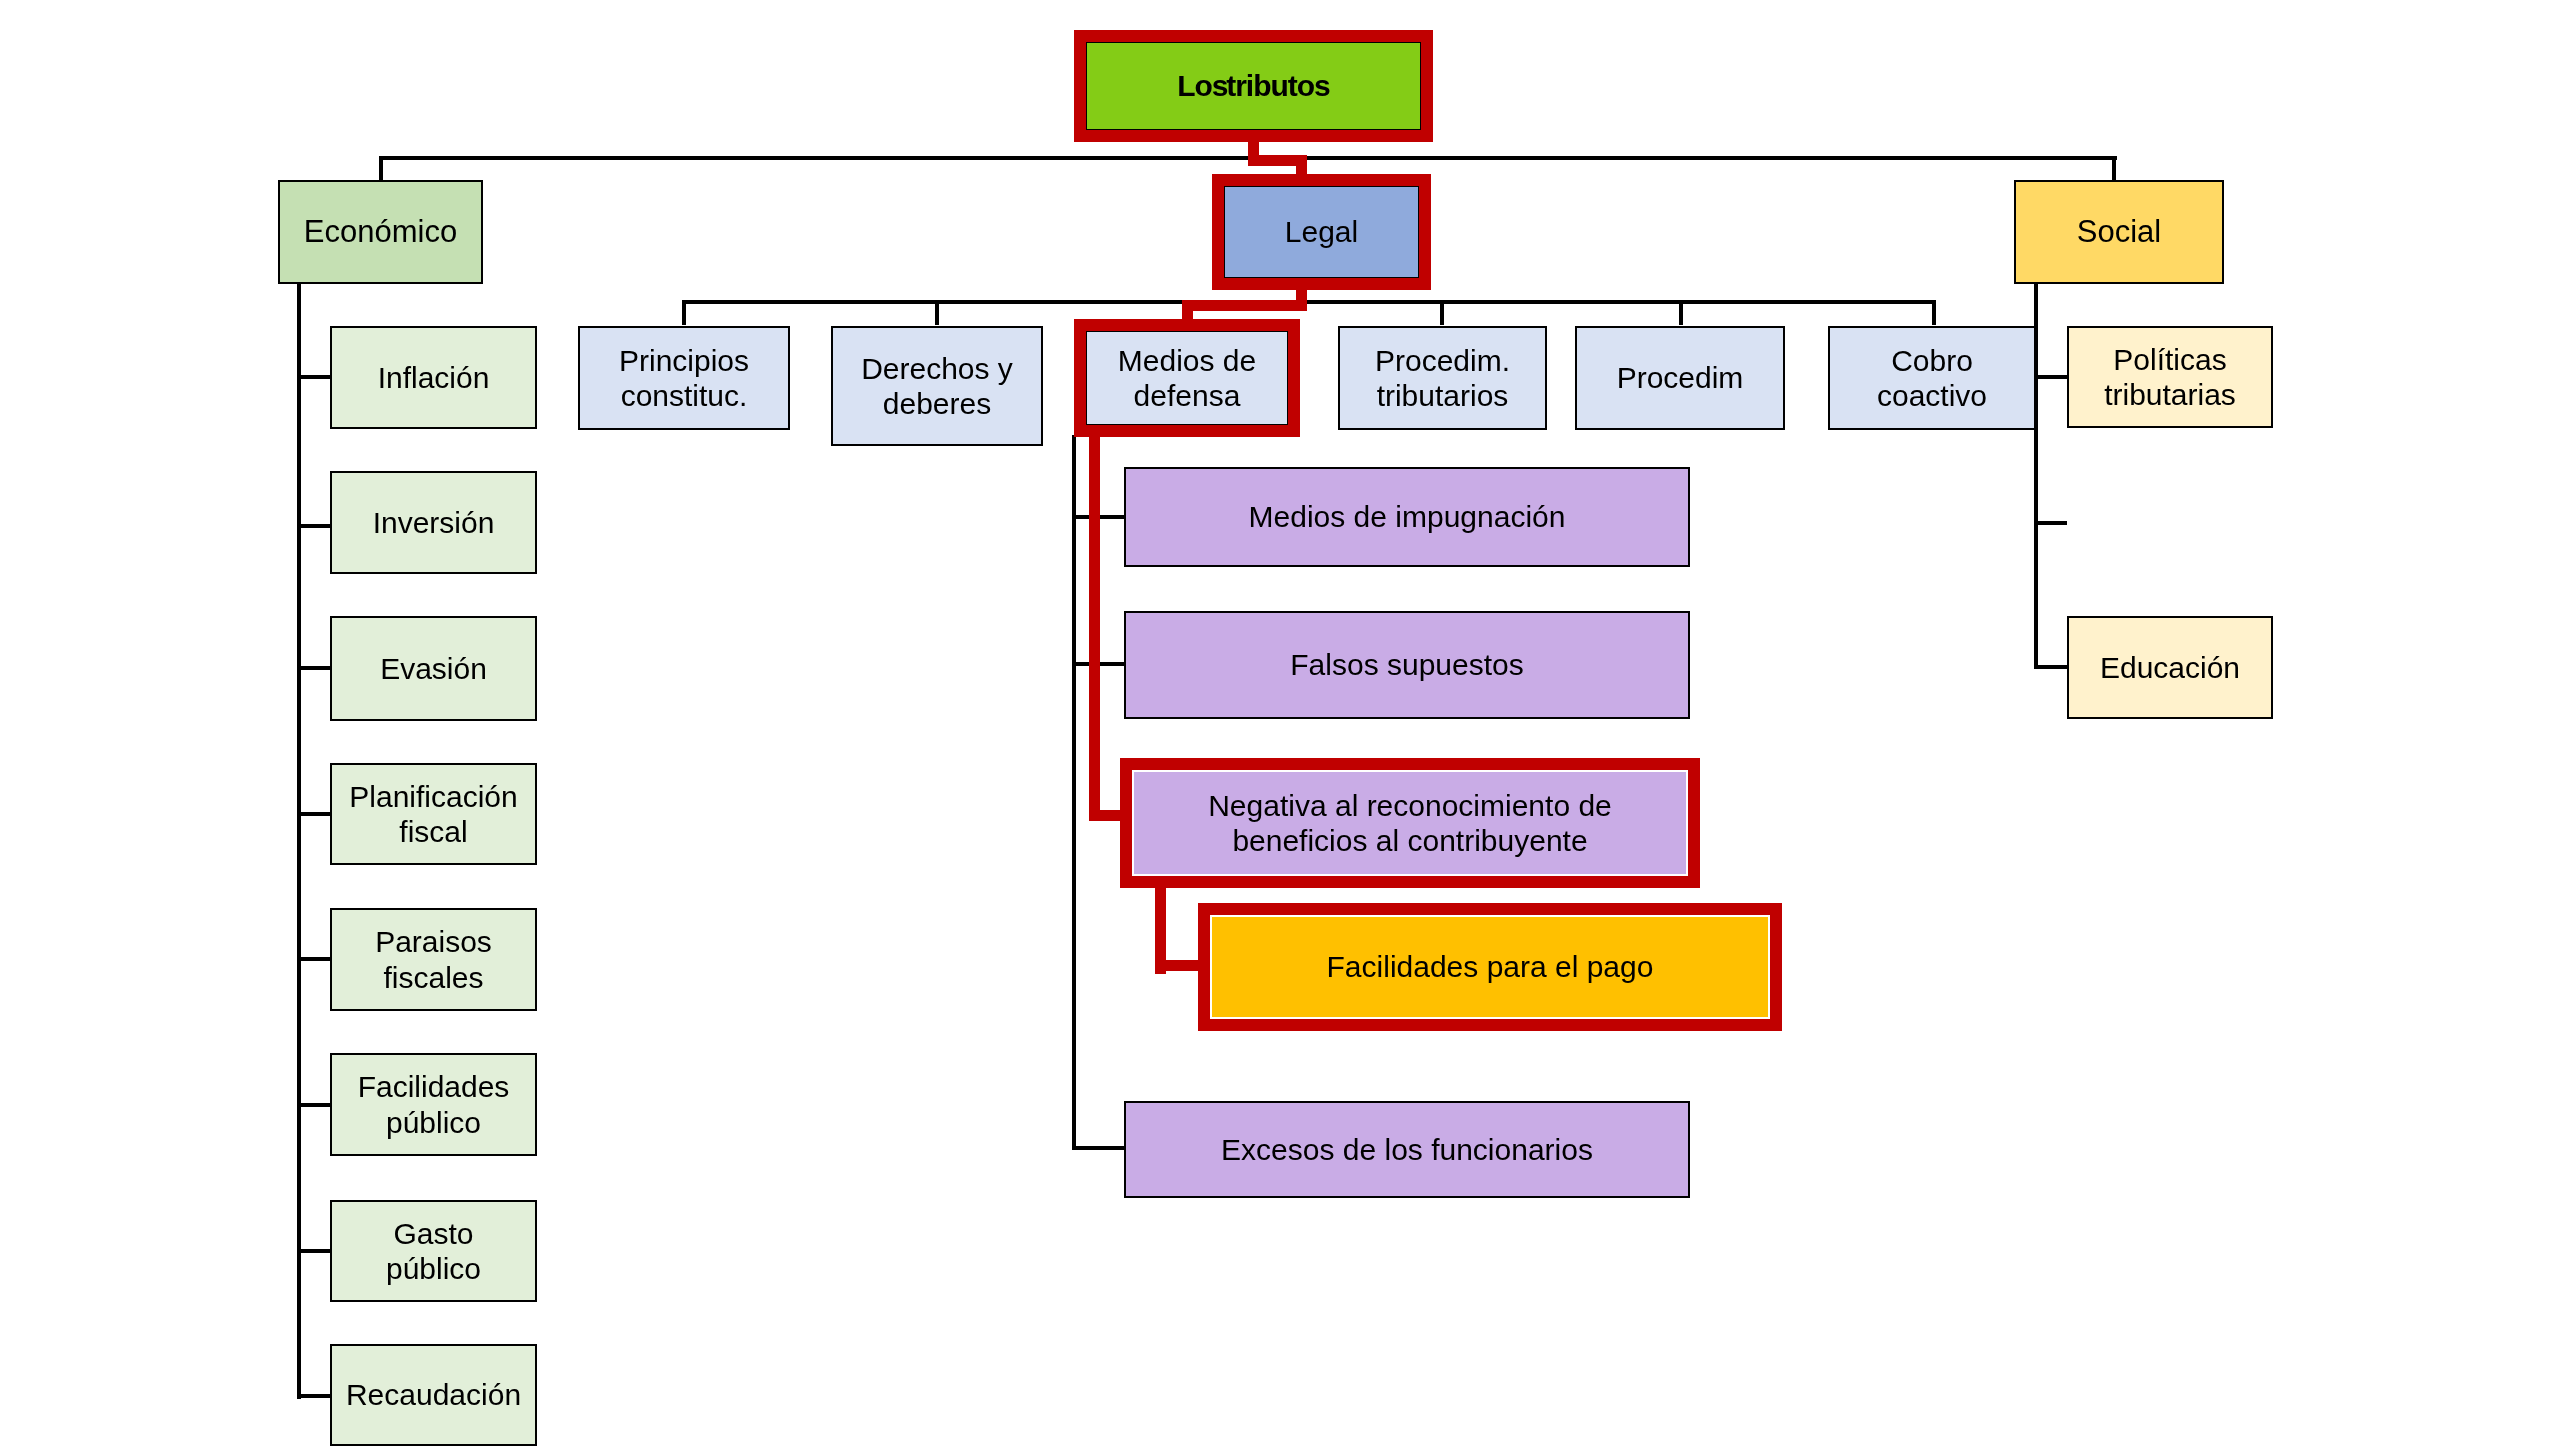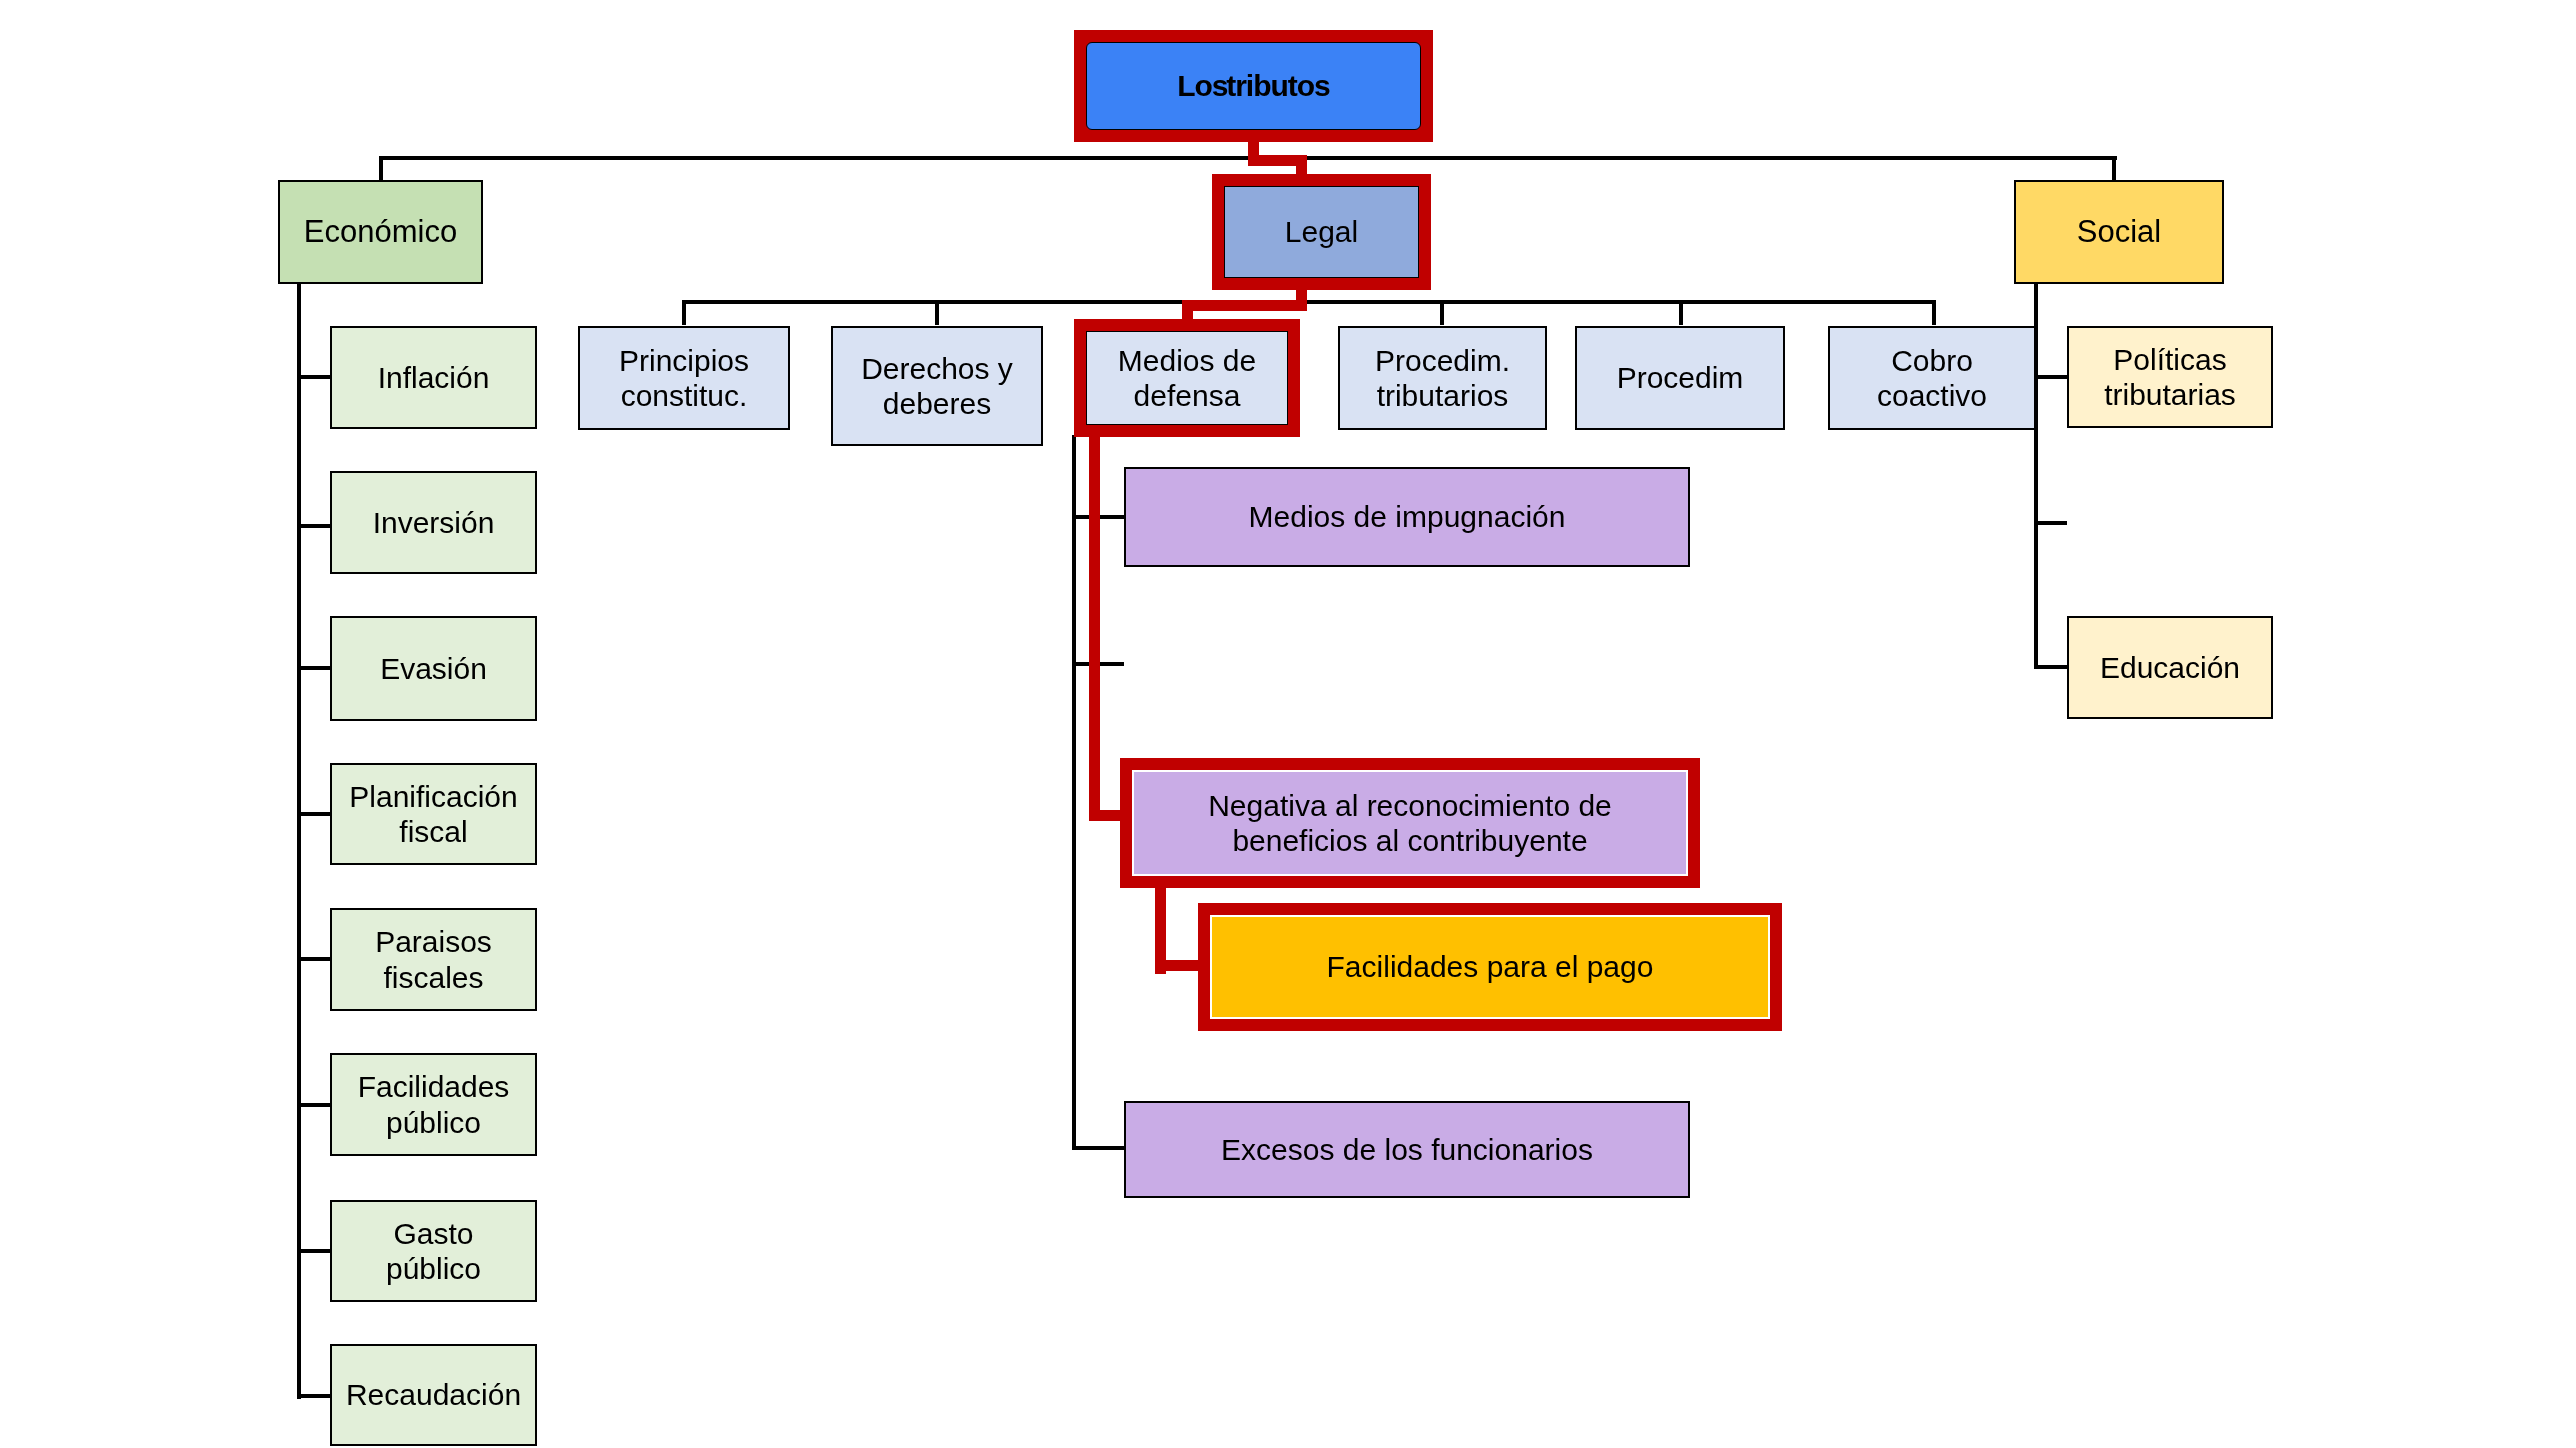--- a/index.html
+++ b/index.html
@@ -70,21 +70,21 @@
   <div class="rln" style="left:1296px;top:155px;width:10.6px;height:27px;"></div>
   <div class="rln" style="left:1296px;top:288px;width:10.6px;height:23px;"></div>
   <div class="rln" style="left:1182px;top:300px;width:125px;height:10.6px;"></div>
   <div class="rln" style="left:1182px;top:300px;width:10.6px;height:25px;"></div>
   <div class="rln" style="left:1089px;top:433px;width:10.6px;height:388px;"></div>
   <div class="rln" style="left:1089px;top:810px;width:42px;height:10.6px;"></div>
   <div class="rln" style="left:1155px;top:884px;width:10.6px;height:90px;"></div>
   <div class="rln" style="left:1155px;top:960px;width:55px;height:10.6px;"></div>
 
   <div class="hlwrap" style="left:1074px;top:30px;width:359px;height:112px;">
-    <div class="inner root-label" style="background:#3b82f6;border-radius:6px;">Los tributos</div>
+    <div class="inner root-label" style="background:#84cc16;">Los tributos</div>
   </div>
 
   <div class="box cat green" style="left:278px;top:180px;width:205px;height:104px;">
     <span>Económico</span>
   </div>
 
   <div class="hlwrap" style="left:1193px;top:174px;width:219px;height:116px;margin-left:19px;">
     <div class="inner cat" style="background:#8FAADC;">Legal</div>
   </div>
 
@@ -141,20 +141,23 @@
     <span>Procedim</span>
   </div>
   <div class="box lblue" style="left:1828px;top:326px;width:208px;height:104px;">
     <span>Cobro
 coactivo</span>
   </div>
 
   <div class="box purple" style="left:1124px;top:467px;width:566px;height:100px;">
     <span>Medios de impugnación</span>
   </div>
+  <div class="box purple" style="left:1124px;top:611px;width:566px;height:108px;">
+    <span>Falsos supuestos</span>
+  </div>
   <div class="hlwrap" style="left:1120px;top:758px;width:580px;height:130px;">
     <div class="inner white-gap" style="background:#C9ACE6;">Negativa al reconocimiento de
 beneficios al contribuyente</div>
   </div>
   <div class="hlwrap" style="left:1198px;top:903px;width:584px;height:128px;">
     <div class="inner white-gap" style="background:#FFC000;">Facilidades para el pago</div>
   </div>
   <div class="box purple" style="left:1124px;top:1101px;width:566px;height:97px;">
     <span>Excesos de los funcionarios</span>
   </div>

